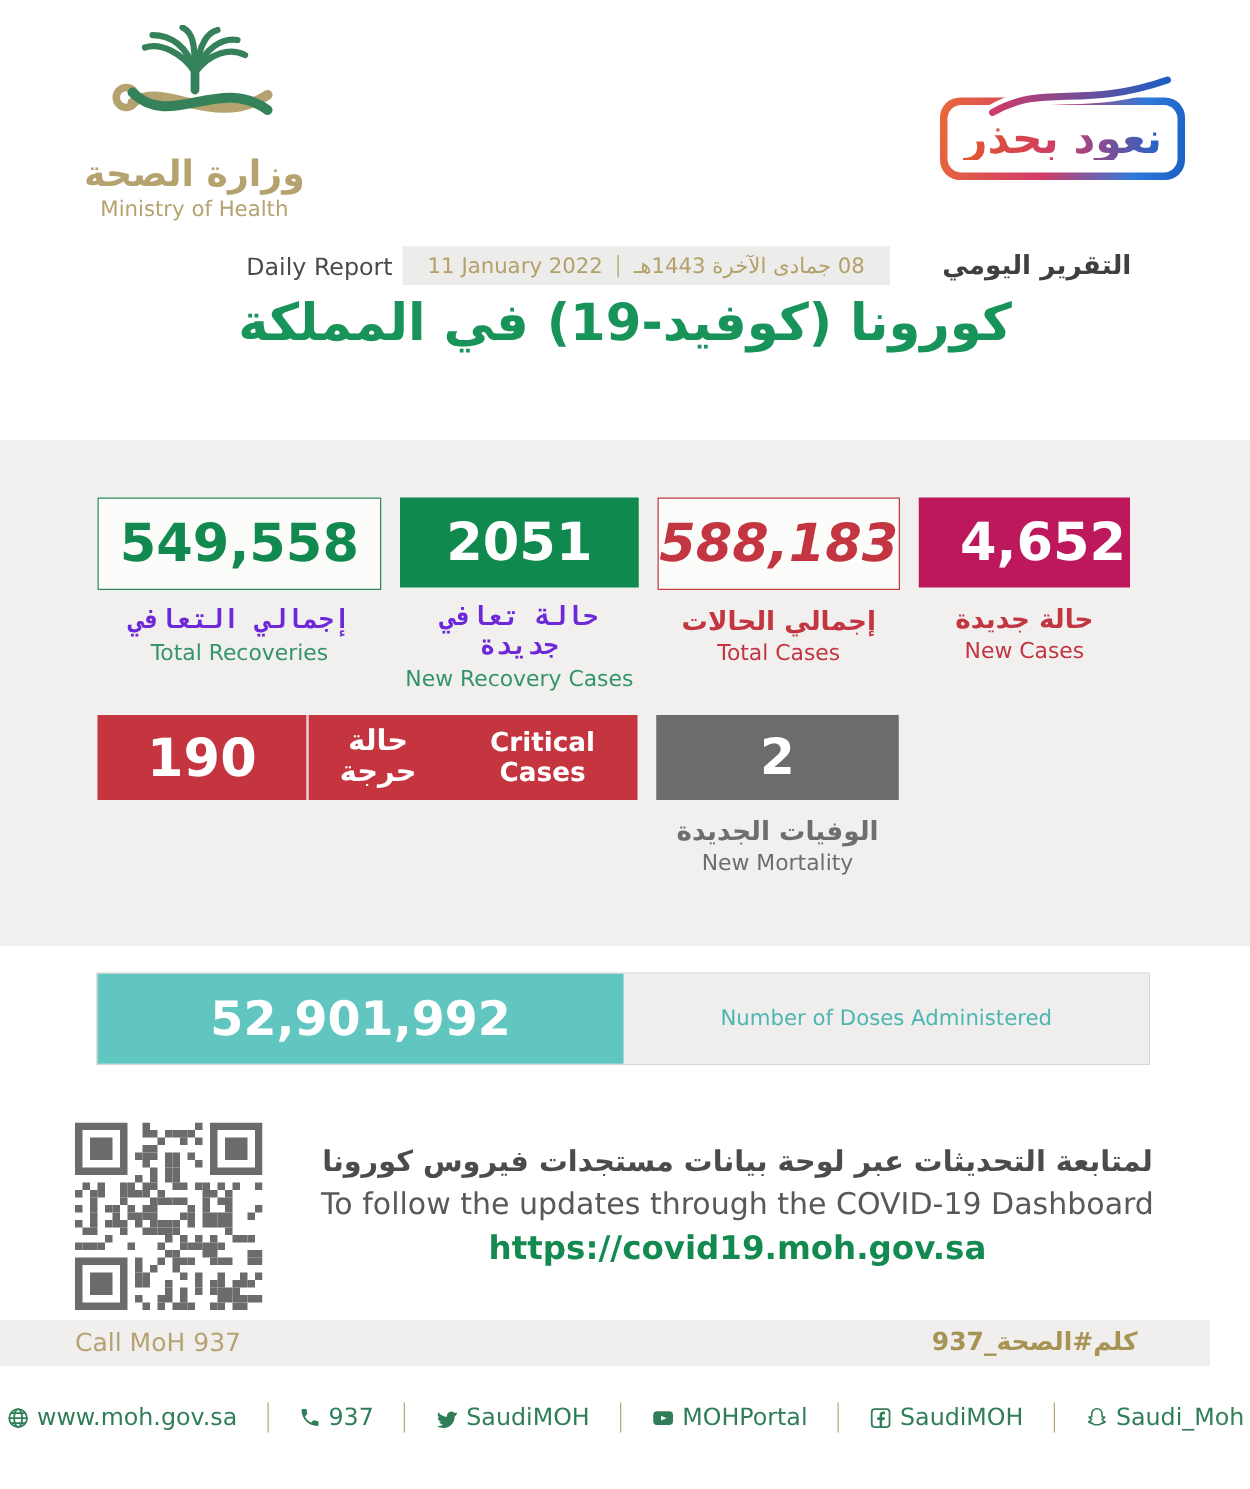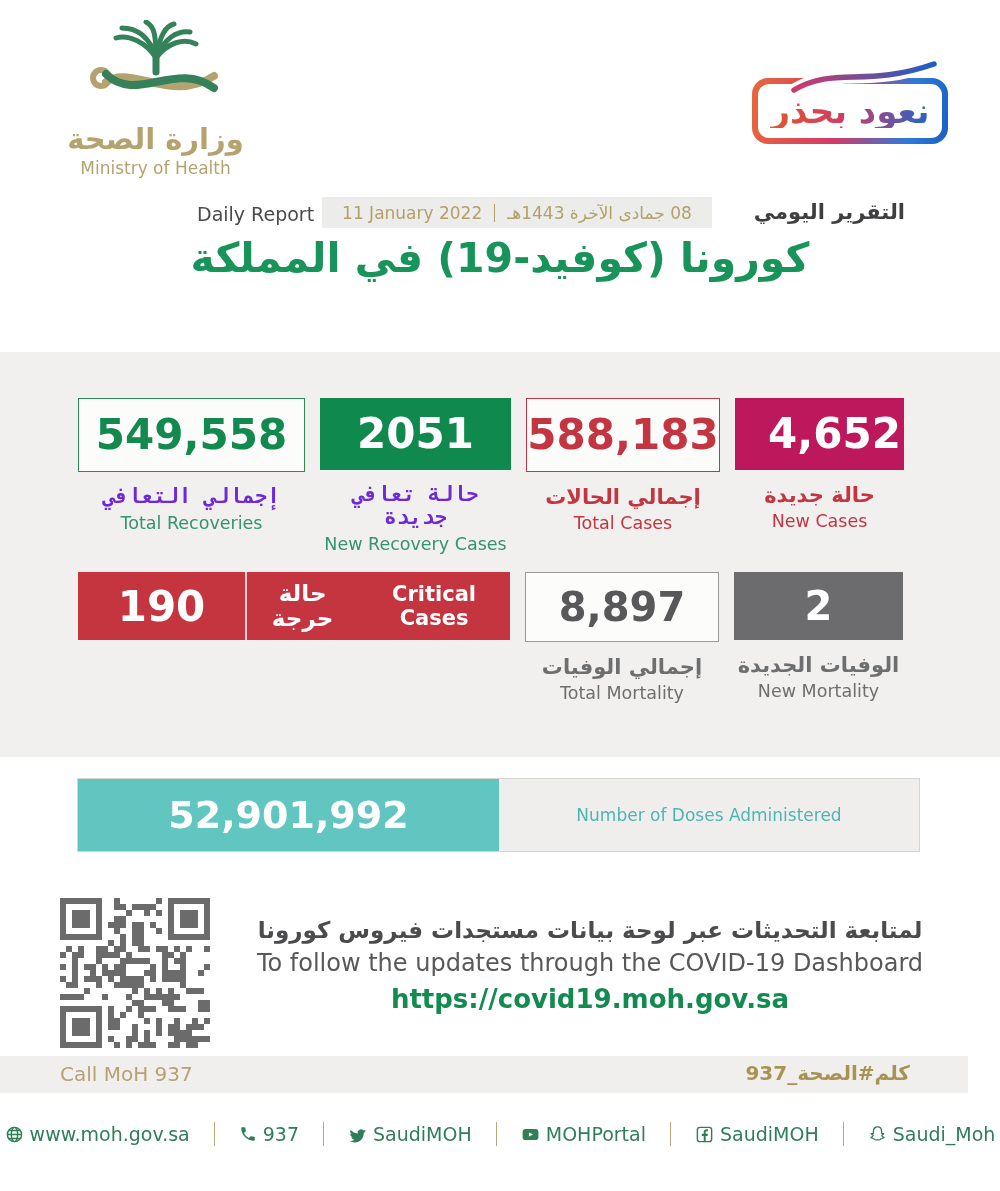--- a/index.html
+++ b/index.html
@@ -39,21 +39,21 @@
   .stats{position:absolute;left:0;top:352px;width:1000px;height:405px;background:#f1f0ee;}
   .row1{position:absolute;left:78px;top:46px;display:grid;
         grid-template-columns:227px 191px 194px 169px;column-gap:15px;}
   .row2{position:absolute;left:78px;top:220px;display:grid;
         grid-template-columns:432px 194px 169px;column-gap:15px;}
   .stat-cell{text-align:center;}
   .stat-box{height:72px;display:flex;align-items:center;justify-content:center;
             font-size:42px;font-weight:bold;line-height:1;}
   .outline-green{background:#fcfcfb;border:1.5px solid #2c8a57;color:#12894f;}
   .solid-green{background:#10894e;color:#ffffff;}
-  .outline-red{background:#fcfcfb;border:1.5px solid #c43a44;color:#c23541;}
+  .outline-red{background:#fcfcfb;border:1.5px solid #c43a44;color:#c23541;font-style:italic;}
   .solid-red{background:#be185d;color:#ffffff;padding-left:30px;}
   .outline-gray{background:#fcfcfb;border:1.5px solid #9a9a9a;color:#58585a;}
   .solid-gray{background:#6c6c6e;color:#ffffff;}
   .lbl-ar{margin-top:14px;font-size:21px;font-weight:bold;direction:rtl;line-height:1.1;}
   .lbl-en{margin-top:5px;font-size:17.5px;line-height:1.1;}
   .c-green .lbl-ar{color:#6d28d9;font-family:Liberation Mono, monospace;} .c-green .lbl-en{color:#35936d;}
   .c-red .lbl-ar,.c-red .lbl-en{color:#c23541;}
   .c-gray .lbl-ar,.c-gray .lbl-en{color:#6d6e70;}
 
   .critical-box{height:68px;background:#c43540;display:flex;align-items:stretch;color:#fff;}
@@ -169,25 +169,20 @@
 
     <div class="row2">
       <div class="stat-cell c-red">
         <div class="critical-box">
           <div class="critical-num">190</div>
           <div class="critical-lbls">
             <div class="a">حالة حرجة</div>
             <div class="e">Critical Cases</div>
           </div>
         </div>
-      </div>
-      <div class="stat-cell c-gray">
-        <div class="stat-box outline-gray">8,897</div>
-        <div class="lbl-ar">إجمالي الوفيات</div>
-        <div class="lbl-en">Total Mortality</div>
       </div>
       <div class="stat-cell c-gray">
         <div class="stat-box solid-gray">2</div>
         <div class="lbl-ar">الوفيات الجديدة</div>
         <div class="lbl-en">New Mortality</div>
       </div>
     </div>
   </div>
 
   <div class="doses">

